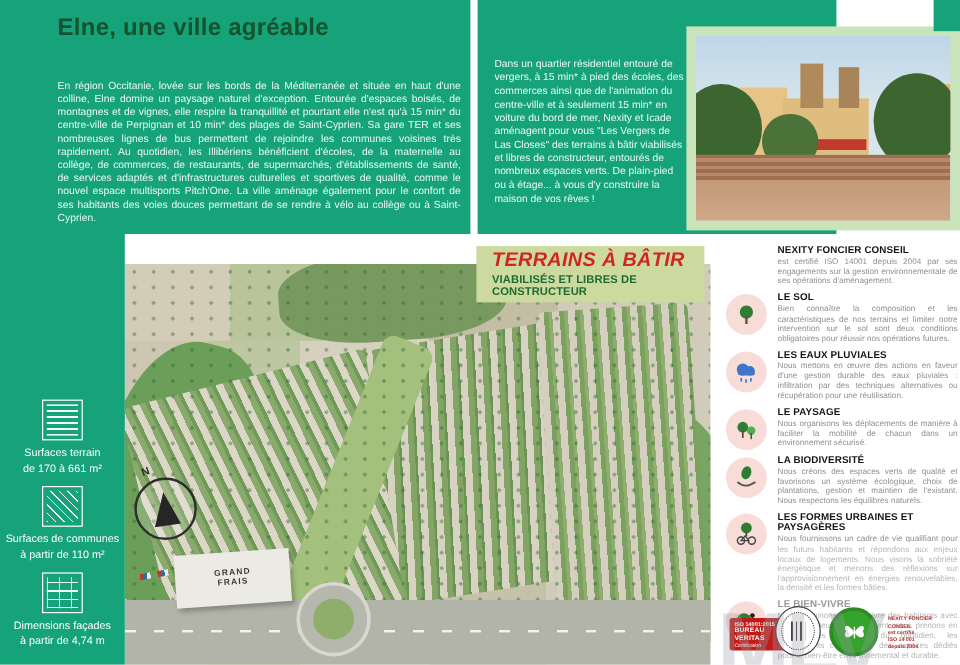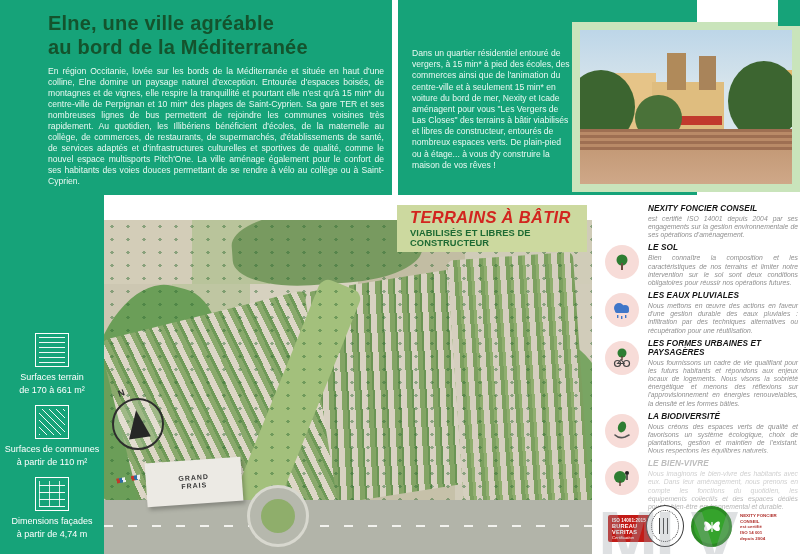--- a/index.html
+++ b/index.html
@@ -75,21 +75,21 @@
   .si-waves .fill { background:repeating-linear-gradient(0deg,rgba(255,255,255,.95) 0 1px,transparent 1px 5px); }
   .si-hatch .fill { background:repeating-linear-gradient(45deg,rgba(255,255,255,.95) 0 1px,transparent 1px 5px); }
   .si-brick .fill { background:
       repeating-linear-gradient(0deg,rgba(255,255,255,.95) 0 1px,transparent 1px 7px),
       repeating-linear-gradient(90deg,rgba(255,255,255,.8) 0 1px,transparent 1px 10px); }
   .stat-text { position:absolute; left:0; width:104px; text-align:center; color:#fff; font-size:9px; line-height:1.45; z-index:4; }
   .stat-text b { font-weight:normal; }
 
   
   .env { position:absolute; left:600px; top:204px; width:198px; z-index:2; }
-  .sec { display:flex; margin-bottom:4px;font-style:italic; }
+  .sec { display:flex; margin-bottom:4px; }
   .sec .ic { flex:none; width:34px; height:34px; margin:2px 9px 0 5px; border-radius:50%; background:#f7dcd8;
              display:flex; align-items:center; justify-content:center; }
   .sec .ic-spacer { flex:none; width:48px; }
   .sec .tx { flex:1; }
   .sec h3 { font-size:8.2px; font-weight:bold; color:#151515; letter-spacing:.1px; margin-bottom:2px; }
   .sec p  { font-size:6.8px; color:#8f8f8f; line-height:1.2; text-align:justify; }
   .sec.washed h3 { color:#9a9a9a; }
   .sec.washed p  { color:#b5b5b5; }
 
   
@@ -119,21 +119,20 @@
 
 <div class="page">
 
   <div class="green-top"></div>
   <div class="green-side"></div>
   <div class="white-slit"></div>
   <div class="corner-sq"></div>
 
   <div class="hero-title">
     <div>Elne, une ville agréable</div>
-    <div>au bord de la Méditerranée</div>
   </div>
   <div class="hero-intro">En région Occitanie, lovée sur les bords de la Méditerranée et située en haut d'une colline, Elne domine un paysage naturel d'exception. Entourée d'espaces boisés, de montagnes et de vignes, elle respire la tranquillité et pourtant elle n'est qu'à 15 min* du centre-ville de Perpignan et 10 min* des plages de Saint-Cyprien. Sa gare TER et ses nombreuses lignes de bus permettent de rejoindre les communes voisines très rapidement. Au quotidien, les Illibériens bénéficient d'écoles, de la maternelle au collège, de commerces, de restaurants, de supermarchés, d'établissements de santé, de services adaptés et d'infrastructures culturelles et sportives de qualité, comme le nouvel espace multisports Pitch'One. La ville aménage également pour le confort de ses habitants des voies douces permettant de se rendre à vélo au collège ou à Saint-Cyprien.</div>
   <div class="highlight">Dans un quartier résidentiel entouré de vergers, à 15 min* à pied des écoles, des commerces ainsi que de l'animation du centre-ville et à seulement 15 min* en voiture du bord de mer, Nexity et Icade aménagent pour vous "Les Vergers de Las Closes" des terrains à bâtir viabilisés et libres de constructeur, entourés de nombreux espaces verts. De plain-pied ou à étage... à vous d'y construire la maison de vos rêves !</div>
 
   <div class="photo-card">
     <div class="photo">
       <div class="ph-bld1"></div>
       <div class="ph-bld2"></div>
       <div class="ph-bld3"></div>
       <div class="ph-tower1"></div>
@@ -233,47 +232,61 @@
             <rect x="10" y="17" width="1.4" height="3" fill="#3f76c9"></rect>
             <rect x="14" y="16" width="1.4" height="3" fill="#3f76c9"></rect>
           </svg>
       </div>
       <div class="tx">
         <h3>LES EAUX PLUVIALES</h3>
         <p>Nous mettons en œuvre des actions en faveur d'une gestion durable des eaux pluviales : infiltration par des techniques alternatives ou récupération pour une réutilisation.</p>
       </div>
     </div>
 
+    <div class="sec">
+      <div class="ic">
+        <svg width="20" height="20" viewBox="0 0 20 20">
+            <circle cx="7" cy="8" r="4.5" fill="#2e7d32"></circle>
+            <rect x="6.3" y="11" width="1.4" height="6" fill="#5d4037"></rect>
+            <circle cx="14" cy="11" r="3.5" fill="#4caf50"></circle>
+            <rect x="13.4" y="13" width="1.2" height="5" fill="#5d4037"></rect>
+          </svg>
+      </div>
+      <div class="tx">
+        <h3>LE PAYSAGE</h3>
+        <p>Nous organisons les déplacements de manière à faciliter la mobilité de chacun dans un environnement sécurisé.</p>
+      </div>
+    </div>
+
+    <div class="sec">
+      <div class="ic">
+        <svg width="22" height="22" viewBox="0 0 22 22">
+            <ellipse cx="11" cy="7" rx="4" ry="5.5" fill="#2e7d32" transform="rotate(18 11 7)"></ellipse>
+            <path d="M4 15 q4 4 10 2 l4 -2" fill="none" stroke="#555" stroke-width="1.6" stroke-linecap="round"></path>
+          </svg>
+      </div>
+      <div class="tx">
+        <h3>LA BIODIVERSITÉ</h3>
+        <p>Nous créons des espaces verts de qualité et favorisons un système écologique, choix de plantations, gestion et maintien de l'existant. Nous respectons les équilibres naturels.</p>
+      </div>
+    </div>
 
     <div class="sec">
       <div class="ic">
         <svg width="22" height="22" viewBox="0 0 22 22">
             <circle cx="11" cy="6" r="4.5" fill="#2e7d32"></circle>
             <rect x="10.3" y="9" width="1.4" height="4" fill="#5d4037"></rect>
             <circle cx="6.5" cy="16.5" r="3" fill="none" stroke="#444" stroke-width="1.2"></circle>
             <circle cx="15.5" cy="16.5" r="3" fill="none" stroke="#444" stroke-width="1.2"></circle>
             <path d="M6.5 16.5 L10 12.5 L13 16.5 Z" fill="none" stroke="#444" stroke-width="1.1"></path>
           </svg>
       </div>
       <div class="tx">
         <h3>LES FORMES URBAINES ET PAYSAGÈRES</h3>
         <p>Nous fournissons un cadre de vie qualifiant pour les futurs habitants et répondons aux enjeux locaux de logements. Nous visons la sobriété énergétique et menons des réflexions sur l'approvisionnement en énergies renouvelables, la densité et les formes bâties.</p>
-      </div>
-    </div>
-
-    <div class="sec">
-      <div class="ic">
-        <svg width="22" height="22" viewBox="0 0 22 22">
-            <ellipse cx="11" cy="7" rx="4" ry="5.5" fill="#2e7d32" transform="rotate(18 11 7)"></ellipse>
-            <path d="M4 15 q4 4 10 2 l4 -2" fill="none" stroke="#555" stroke-width="1.6" stroke-linecap="round"></path>
-          </svg>
-      </div>
-      <div class="tx">
-        <h3>LA BIODIVERSITÉ</h3>
-        <p>Nous créons des espaces verts de qualité et favorisons un système écologique, choix de plantations, gestion et maintien de l'existant. Nous respectons les équilibres naturels.</p>
       </div>
     </div>
 
     <div class="sec washed">
       <div class="ic">
         <svg width="22" height="22" viewBox="0 0 22 22">
             <circle cx="9" cy="10" r="6" fill="#2e7d32"></circle>
             <rect x="8.3" y="14" width="1.4" height="5" fill="#5d4037"></rect>
             <circle cx="16" cy="6" r="2" fill="#222"></circle>
             <rect x="15.3" y="8" width="1.4" height="5" fill="#222"></rect>

